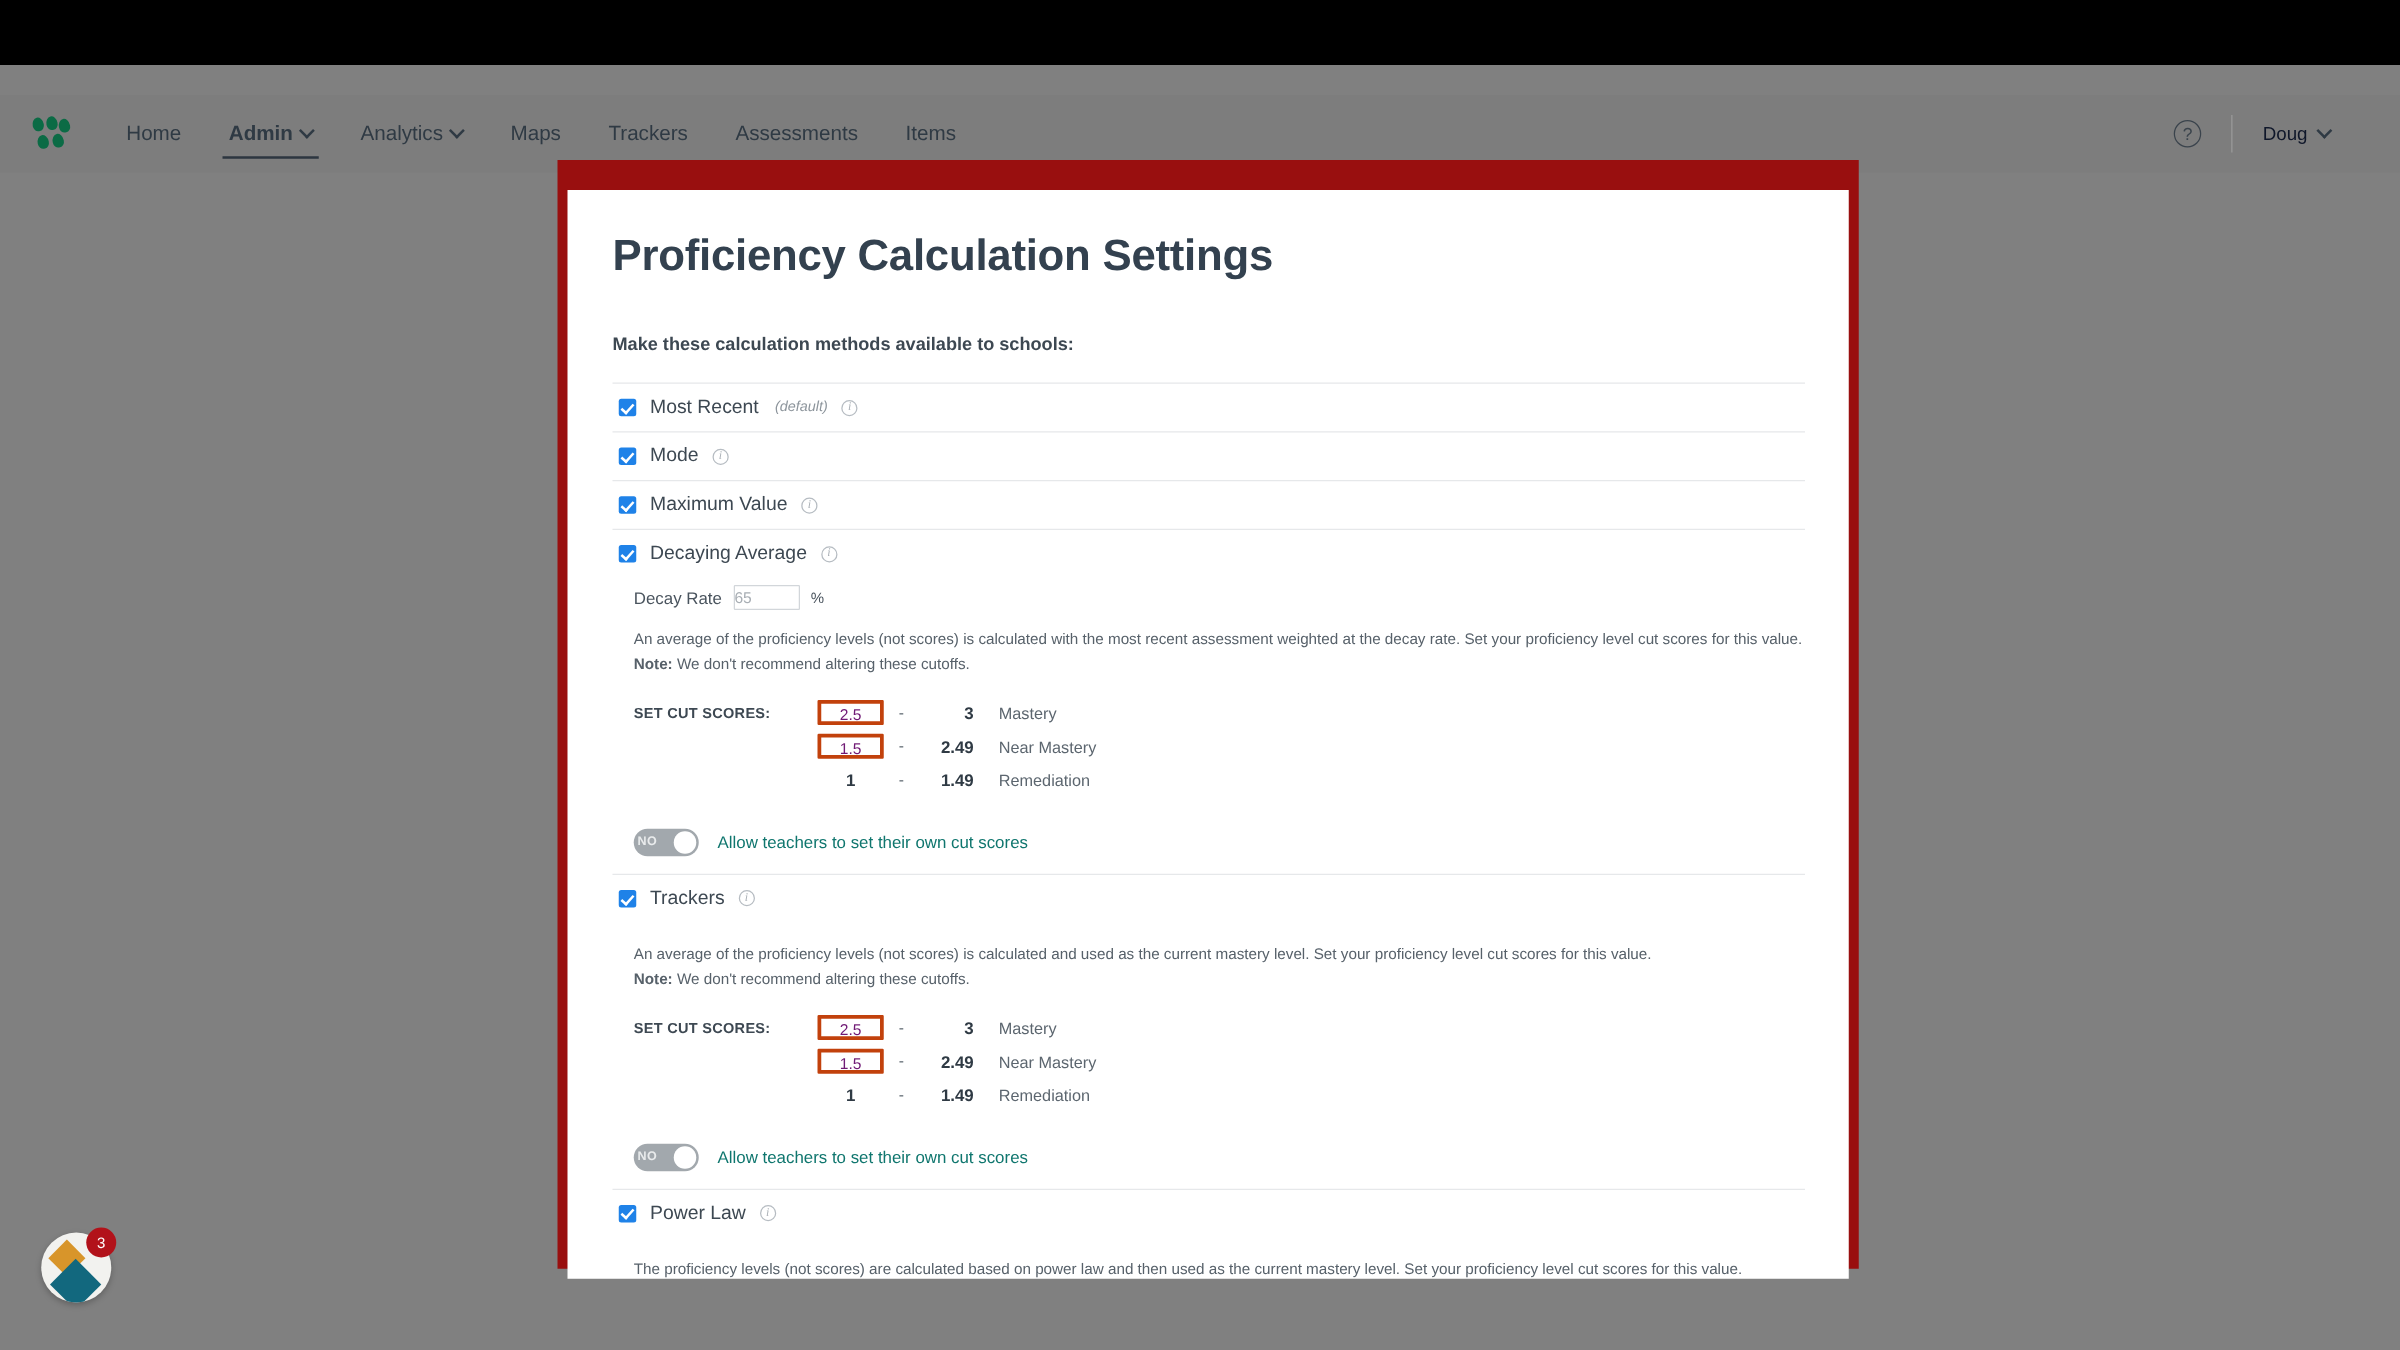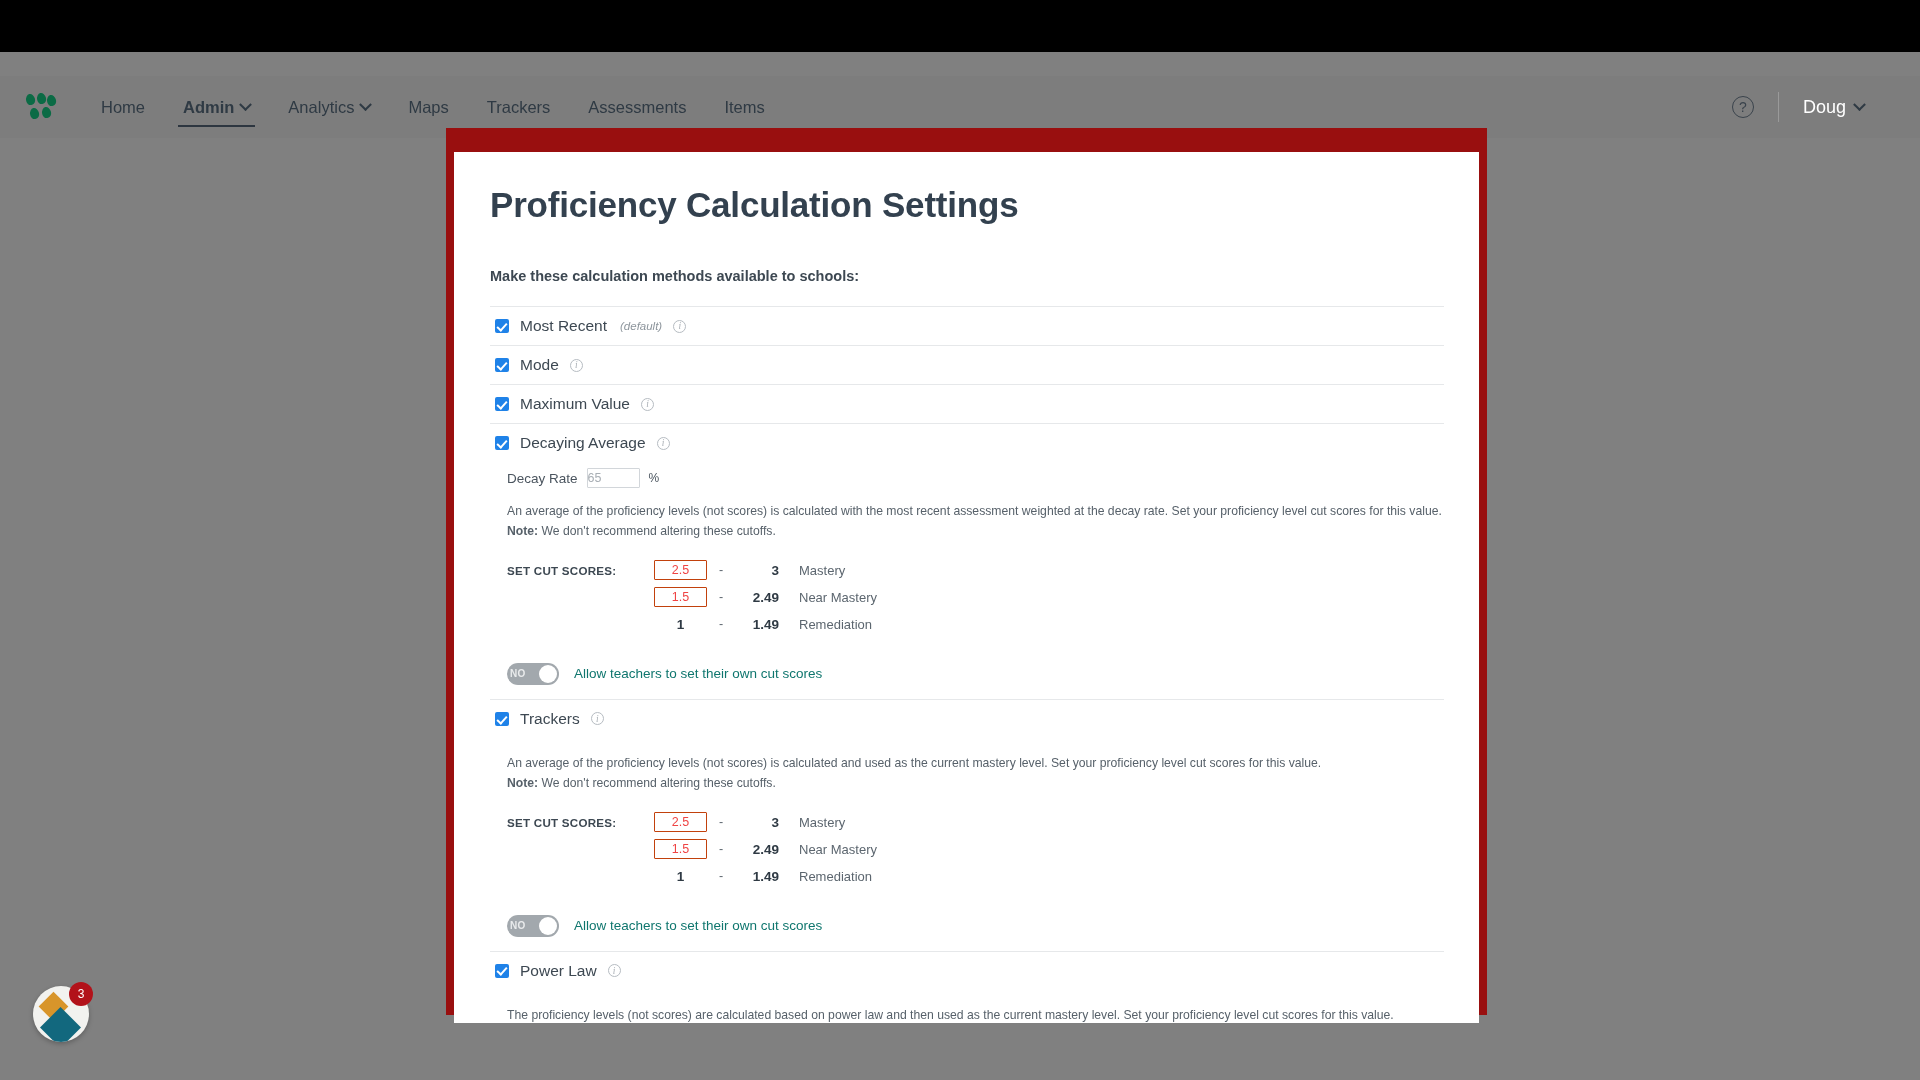--- a/index.html
+++ b/index.html
@@ -93,21 +93,21 @@
     border-radius: 50%;
     color: #3a434c;
     font-size: 14px;
     display: flex; align-items: center; justify-content: center;
     margin-right: 24px;
     cursor: pointer;
   }
   .nav-divider { width: 1px; height: 30px; background: #9a9a9a; margin-right: 24px; }
   .user-menu {
     display: flex; align-items: center; gap: 9px;
-    font-size: 18px; color: #ffffff;
+    font-size: 15px; color: #0f172a;
     cursor: pointer; padding-right: 20px;
   }
 
   
   .red-frame {
     position: absolute;
     left: 446px; top: 128px;
     width: 1041px; height: 887px;
     background: #990f0f;
     padding: 8px;
@@ -225,23 +225,23 @@
     display: flex;
     align-items: center;
     height: 21px;
     margin-bottom: 6px;
   }
   .cut-cell-lo {
     width: 53px; text-align: center;
     font-size: 12.5px;
   }
   .cut-cell-lo.boxed {
-    border: 1px solid #c2410c;
+    border: 3px solid #c2410c;
     height: 20px; line-height: 18px;
-    color: #ef4444;
+    color: #701a75;
     border-radius: 1px;
     cursor: text;
   }
   .cut-cell-lo.plain {
     font-weight: bold; color: #2f3a44; font-size: 13.5px;
   }
   .dash { width: 28px; text-align: center; font-size: 12.5px; color: #5c666f; }
   .cut-cell-hi {
     width: 44px; text-align: right;
     font-weight: bold; font-size: 13.5px; color: #2f3a44;

